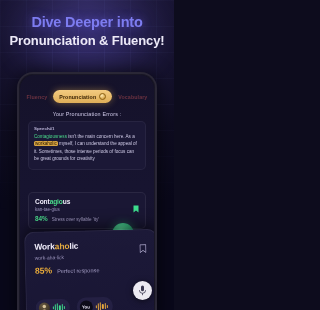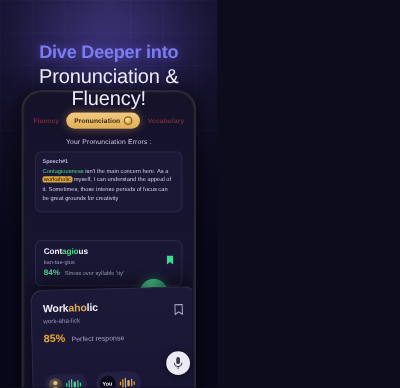--- a/index.html
+++ b/index.html
@@ -35,25 +35,24 @@
   
   #headline {
     position:absolute; top:14px; left:0; right:0;
     text-align:center; z-index:6;
   }
   #headline .l1 {
     display:block;
     font-size:14.5px; font-weight:bold; letter-spacing:-0.2px;
     color:#7d7cf0;
     text-shadow:0 0 8px rgba(110,100,240,0.55);
-    margin-top:20px;
   }
   #headline .l2 {
     display:block; margin-top:3px;
-    font-size:16px; font-weight:400; letter-spacing:-0.1px;
+    font-size:13px; font-weight:700; letter-spacing:-0.1px;
     color:#edeaf8;
   }
 
   
   #phone {
     position:absolute;
     left:17px; top:72px; width:140px; height:252px;
     border-radius:16px 16px 0 0;
     background:#12101f;
     border:2px solid #2a2736;

